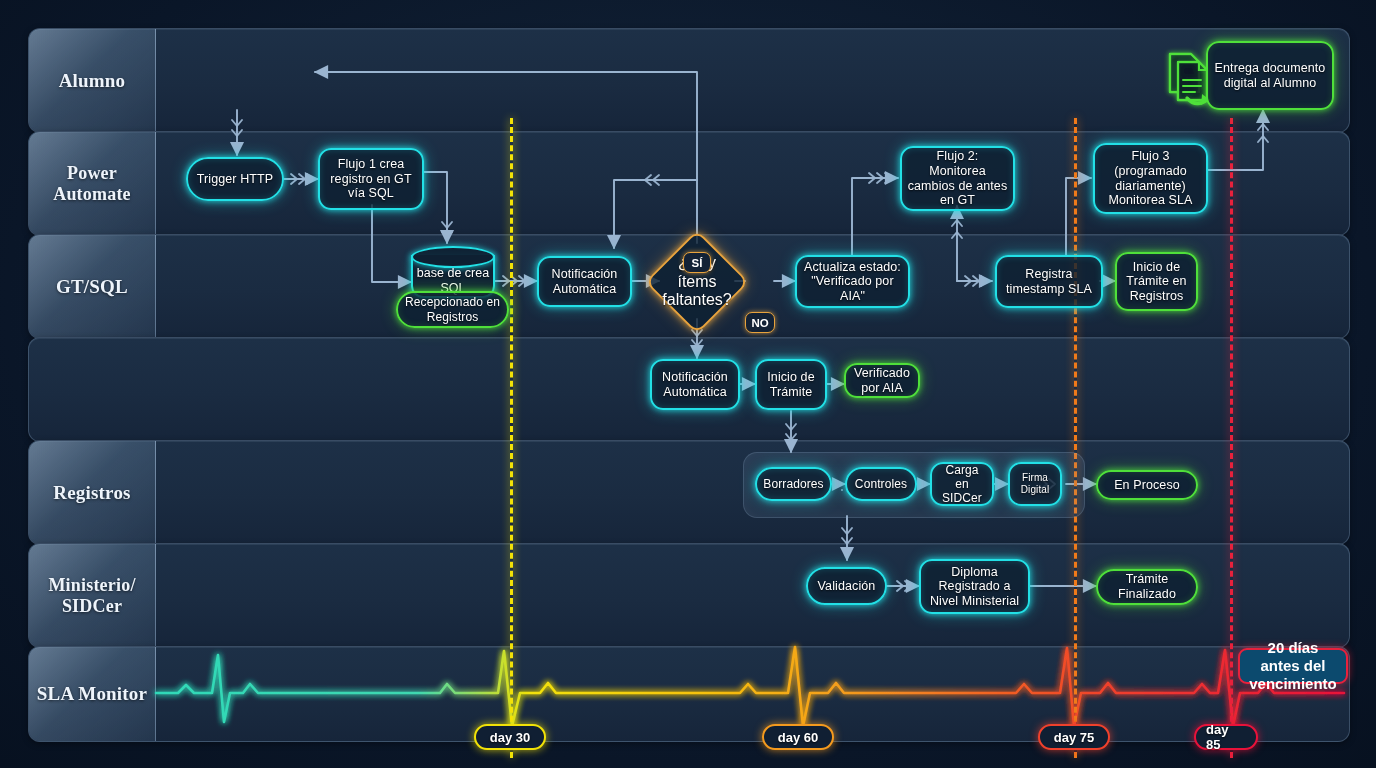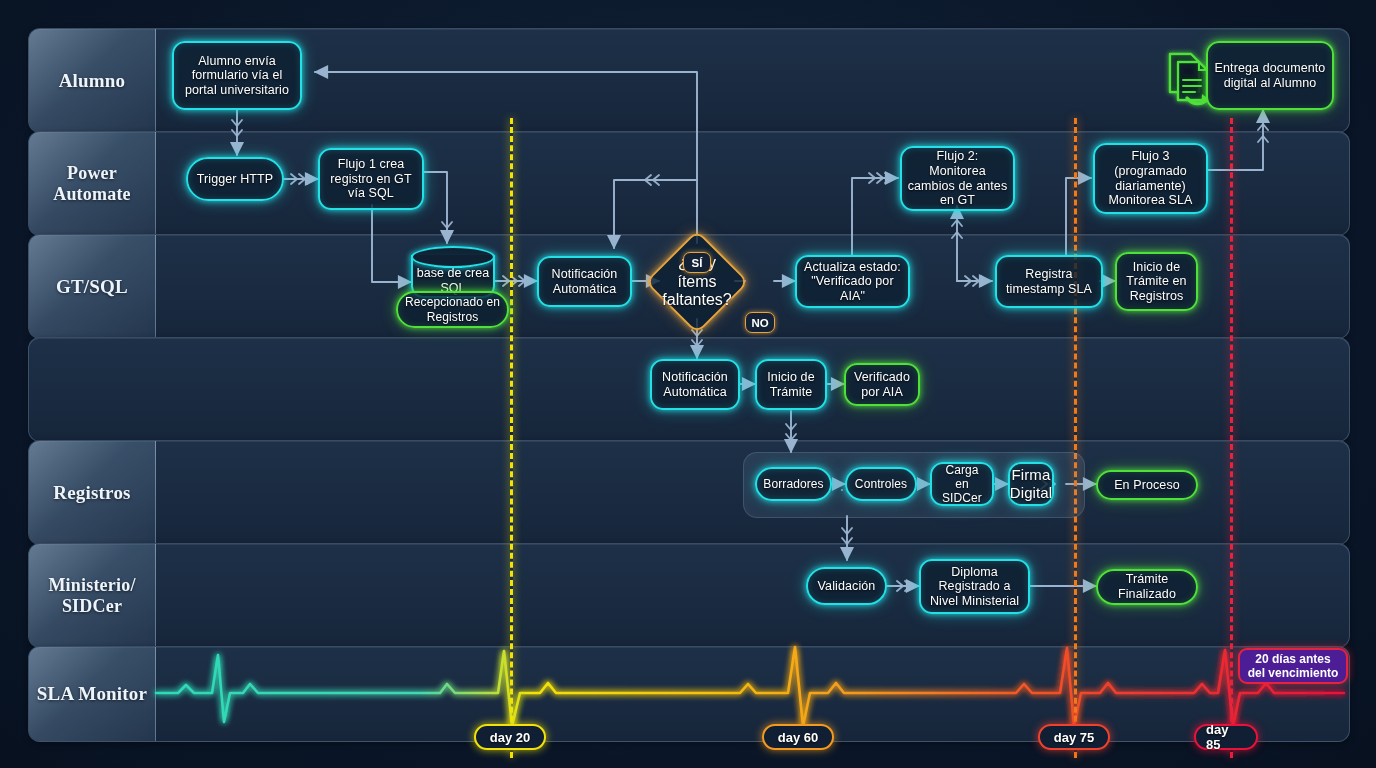--- a/index.html
+++ b/index.html
@@ -121,21 +121,21 @@
     display:flex;align-items:center;justify-content:center;
     border-radius:999px;border-width:2px;border-style:solid;
     background:#101f33;color:#fff;font-size:13px;font-weight:600;
     padding:1px 10px;height:26px;
     text-shadow:0 1px 2px rgba(0,0,0,.8);
   }
   .warnchip{
     position:absolute;box-sizing:border-box;
     display:flex;align-items:center;justify-content:center;text-align:center;
     border-radius:9px;border:2px solid #e8213c;
-    background:#4c1d95;color:#fff;font-size:12px;line-height:1.18;font-weight:600;
+    background:#0c4a6e;color:#fff;font-size:15px;line-height:1.18;font-weight:600;
     box-shadow:0 0 8px rgba(232,33,60,.7);
     padding:2px 7px;
   }
 </style>
 </head>
 <body>
 
 <div id="stage">
 
   <div class="lane" style="top:28px">
@@ -308,21 +308,20 @@
            L1344,693"></path>
     </g>
   </svg>
 
   <div class="gate" style="left:510px;top:118px;height:640px;border-left-color:#f2e207;box-shadow:0 0 9px rgba(242,226,7,.6);"></div>
   <div class="gate" style="left:1074px;top:118px;height:640px;border-left-color:#f07a1a;box-shadow:0 0 9px rgba(240,122,26,.6);"></div>
   <div class="gate" style="left:1230px;top:118px;height:640px;border-left-color:#e8213c;box-shadow:0 0 9px rgba(232,33,60,.6);"></div>
 
   <div class="group" style="left:743px;top:452px;width:340px;height:64px;"></div>
 
-  <div class="node cy" style="left:172px;top:41px;width:130px;height:69px">Alumno envía formulario vía el portal universitario</div>
   <div class="node cy" style="left:1206px;top:41px;width:128px;height:69px;border-color:#4fe03a;box-shadow:0 0 6px rgba(79,224,58,.85),0 0 16px rgba(79,224,58,.4),inset 0 0 7px rgba(79,224,58,.18)">Entrega documento digital al Alumno</div>
 
   <div class="node cy pill" style="left:186px;top:157px;width:98px;height:44px">Trigger HTTP</div>
   <div class="node cy" style="left:318px;top:148px;width:106px;height:62px">Flujo 1 crea registro en GT vía SQL</div>
   <div class="node cy" style="left:900px;top:146px;width:115px;height:65px">Flujo 2: Monitorea cambios de antes en GT</div>
   <div class="node cy" style="left:1093px;top:143px;width:115px;height:71px">Flujo 3 (programado diariamente) Monitorea SLA</div>
 
   <div class="db" style="left:411px;top:246px;width:84px;height:52px">
     <div class="body"></div>
     <div class="top"></div>
@@ -339,32 +338,32 @@
 
   <div class="elabel" style="left:683px;top:211px;width:28px;height:21px">SÍ</div>
   <div class="elabel" style="left:745px;top:271px;width:30px;height:21px">NO</div>
 
   <div class="node cy" style="left:795px;top:255px;width:115px;height:53px">Actualiza estado: "Verificado por AIA"</div>
   <div class="node cy" style="left:995px;top:255px;width:108px;height:53px">Registra timestamp SLA</div>
   <div class="node gn" style="left:1115px;top:252px;width:83px;height:59px">Inicio de Trámite en Registros</div>
 
   <div class="node cy" style="left:650px;top:359px;width:90px;height:51px">Notificación Automática</div>
   <div class="node cy" style="left:755px;top:359px;width:72px;height:51px">Inicio de Trámite</div>
-  <div class="node gn" style="left:844px;top:363px;width:76px;height:43px">Verificado por AIA</div>
+  <div class="node gn" style="left:844px;top:363px;width:76px;height:35px">Verificado por AIA</div>
 
   <div class="node cy pill" style="left:755px;top:467px;width:77px;height:34px;font-size:12px">Borradores</div>
   <div class="node cy pill" style="left:845px;top:467px;width:72px;height:34px;font-size:12px">Controles</div>
   <div class="node cy" style="left:930px;top:462px;width:64px;height:44px;font-size:12px">Carga en SIDCer</div>
-  <div class="node cy" style="left:1008px;top:462px;width:46px;height:44px;font-size:15px">Firma Digital</div>
+  <div class="node cy" style="left:1008px;top:462px;width:54px;height:44px;font-size:10px">Firma Digital</div>
   <div class="node gn pill" style="left:1096px;top:470px;width:102px;height:30px;font-size:12.5px">En Proceso</div>
 
   <div class="node cy pill" style="left:806px;top:567px;width:81px;height:38px">Validación</div>
   <div class="node cy" style="left:919px;top:559px;width:111px;height:55px">Diploma Registrado a Nivel Ministerial</div>
   <div class="node gn pill" style="left:1096px;top:569px;width:102px;height:36px;font-size:12.5px">Trámite Finalizado</div>
 
-  <div class="daychip" style="left:474px;top:724px;width:72px;border-color:#f2e207;box-shadow:0 0 9px rgba(242,226,7,.75)">day 20</div>
+  <div class="daychip" style="left:474px;top:724px;width:72px;border-color:#f2e207;box-shadow:0 0 9px rgba(242,226,7,.75)">day 30</div>
   <div class="daychip" style="left:762px;top:724px;width:72px;border-color:#f49a1e;box-shadow:0 0 9px rgba(244,154,30,.75)">day 60</div>
   <div class="daychip" style="left:1038px;top:724px;width:72px;border-color:#f0412c;box-shadow:0 0 9px rgba(240,65,44,.75)">day 75</div>
   <div class="daychip" style="left:1194px;top:724px;width:64px;border-color:#e8123a;box-shadow:0 0 9px rgba(232,18,58,.75)">day 85</div>
 
   <div class="warnchip" style="left:1238px;top:648px;width:110px;height:36px">20 días antes del vencimiento</div>
 
 </div>
 
 </body></html>

